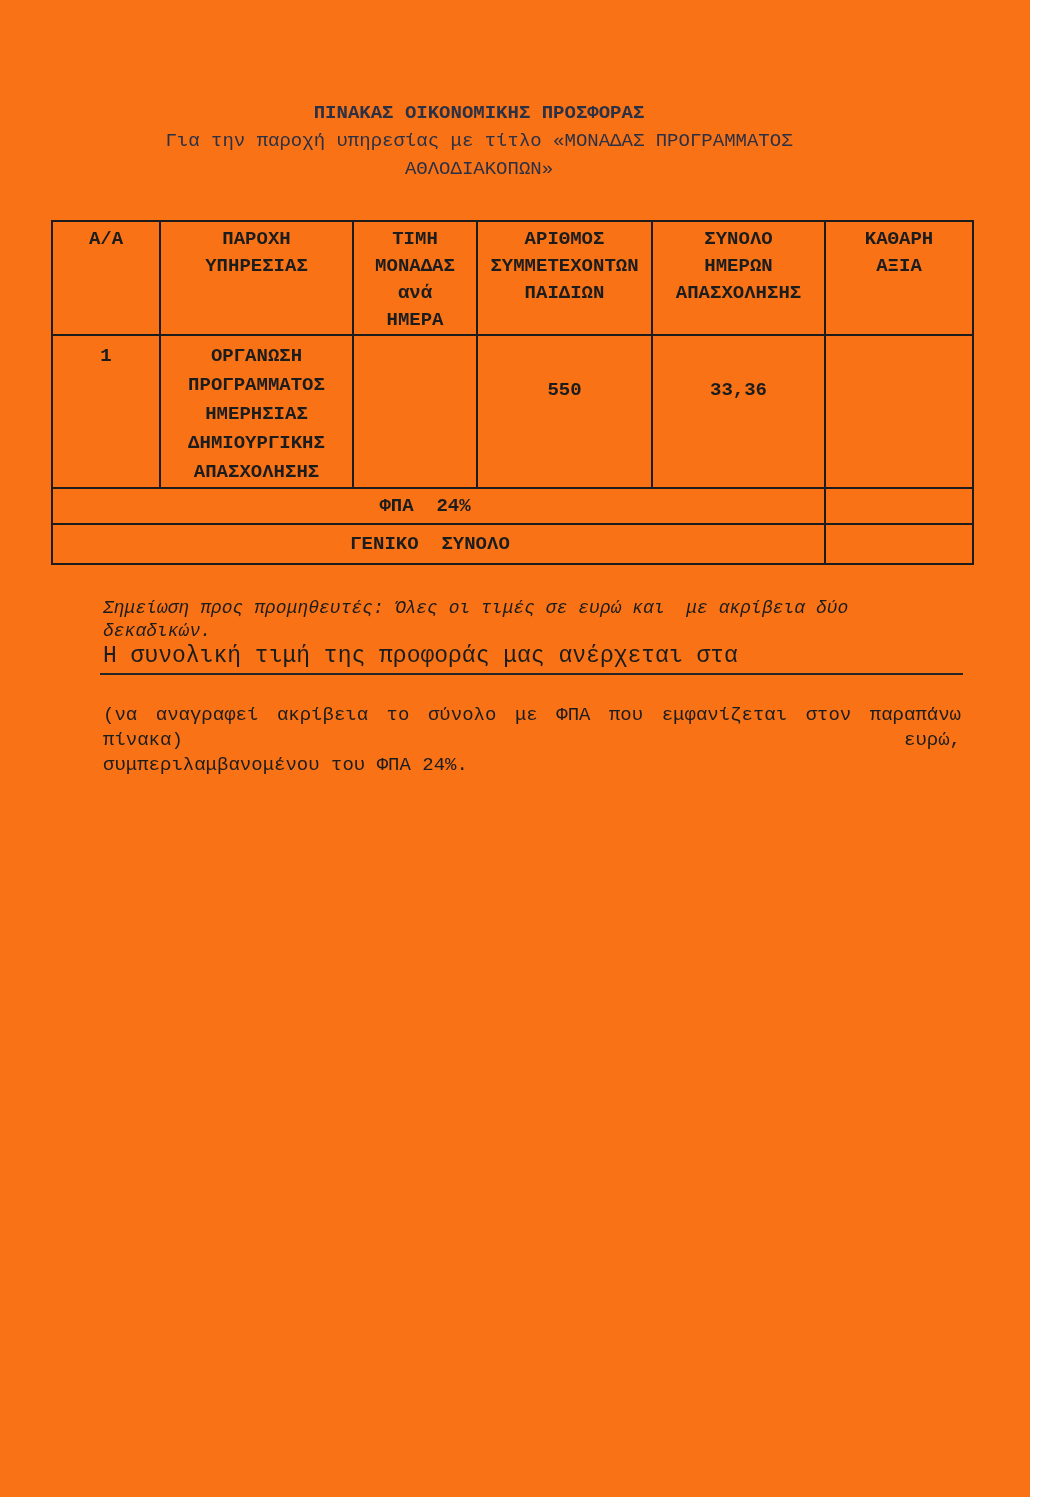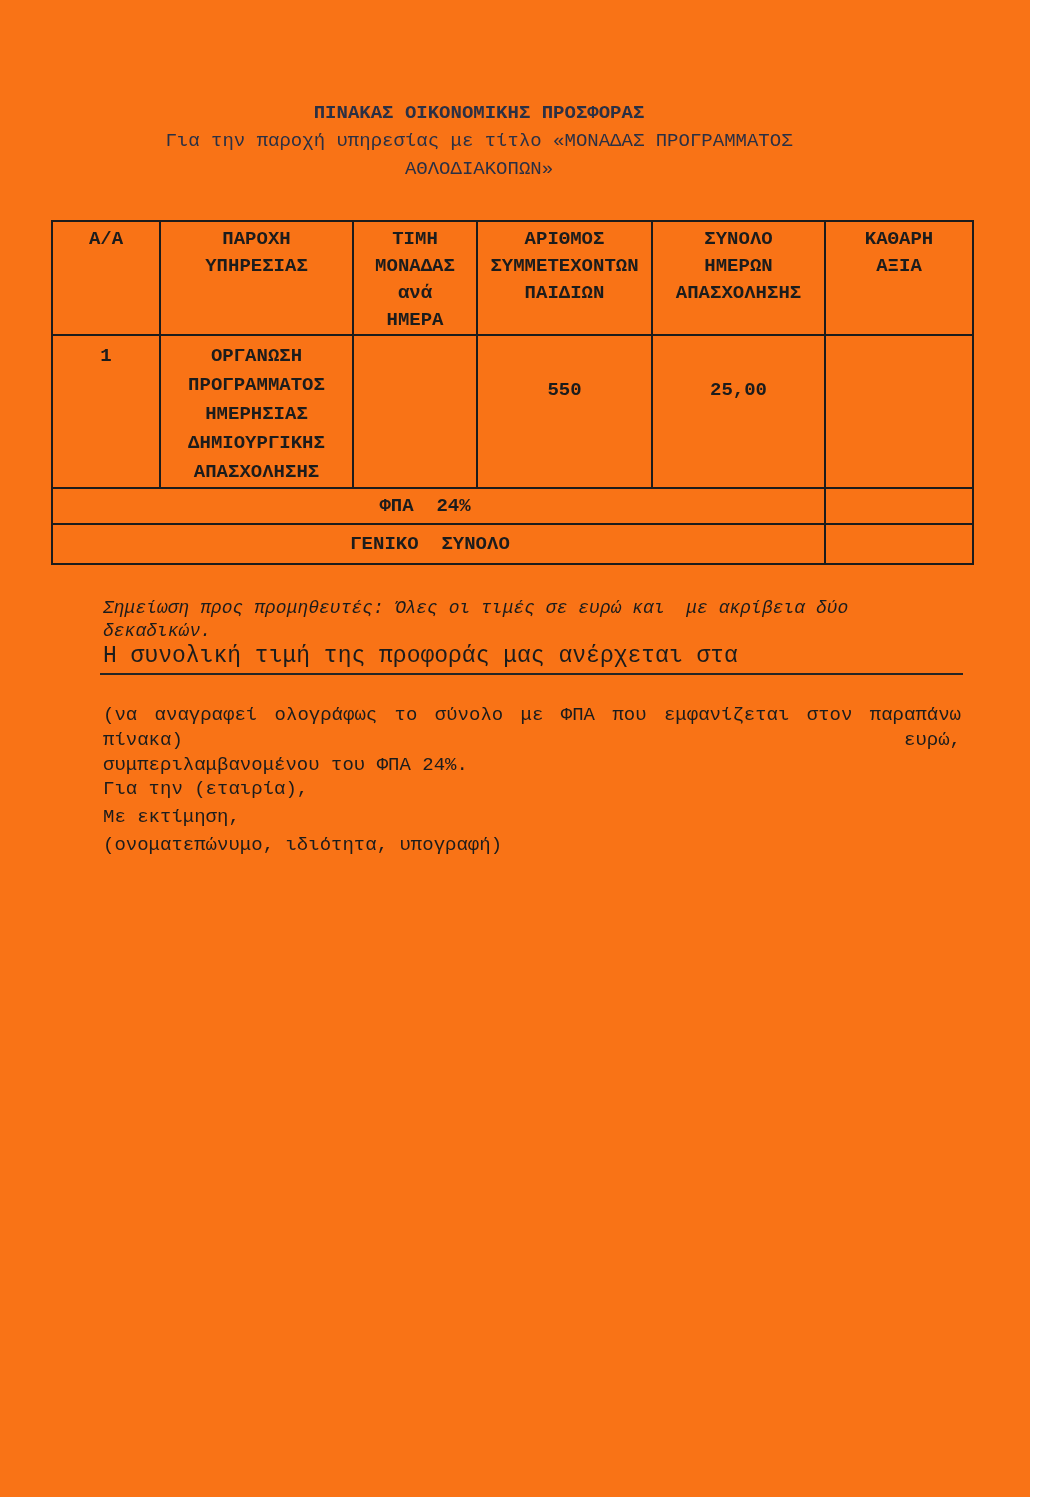--- a/index.html
+++ b/index.html
@@ -139,21 +139,21 @@
       </tr>
       <tr class="data-row">
         <td>1</td>
         <td>ΟΡΓΑΝΩΣΗ
 ΠΡΟΓΡΑΜΜΑΤΟΣ
 ΗΜΕΡΗΣΙΑΣ
 ΔΗΜΙΟΥΡΓΙΚΗΣ
 ΑΠΑΣΧΟΛΗΣΗΣ</td>
         <td></td>
         <td class="cell-mid">550</td>
-        <td class="cell-mid">25,00</td>
+        <td class="cell-mid">33,36</td>
         <td></td>
       </tr>
       <tr class="vat-row">
         <td colspan="5" class="label-right vat-pad">ΦΠΑ  24%</td>
         <td></td>
       </tr>
       <tr class="total-row">
         <td colspan="5" class="label-right total-pad">ΓΕΝΙΚΟ  ΣΥΝΟΛΟ</td>
         <td></td>
       </tr>
@@ -161,23 +161,18 @@
   </table>
 
   <div class="notes">
     <div class="note-italic">Σημείωση προς προμηθευτές: Όλες οι τιμές σε ευρώ και  με ακρίβεια δύο δεκαδικών.</div>
     <div class="note-regular">Η συνολική τιμή της προφοράς μας ανέρχεται στα</div>
   </div>
 
   <div class="fill-line"></div>
 
   <div class="paragraph">
-    <div class="justified">(να αναγραφεί ολογράφως το σύνολο με ΦΠΑ που εμφανίζεται στον παραπάνω πίνακα) ευρώ,</div>
+    <div class="justified">(να αναγραφεί ακρίβεια το σύνολο με ΦΠΑ που εμφανίζεται στον παραπάνω πίνακα) ευρώ,</div>
     <div>συμπεριλαμβανομένου του ΦΠΑ 24%.</div>
   </div>
 
-  <div class="closing">
-    <div>Για την (εταιρία),</div>
-    <div>Με εκτίμηση,</div>
-    <div>(ονοματεπώνυμο, ιδιότητα, υπογραφή)</div>
-  </div>
 
 </div>
 
 </body></html>

